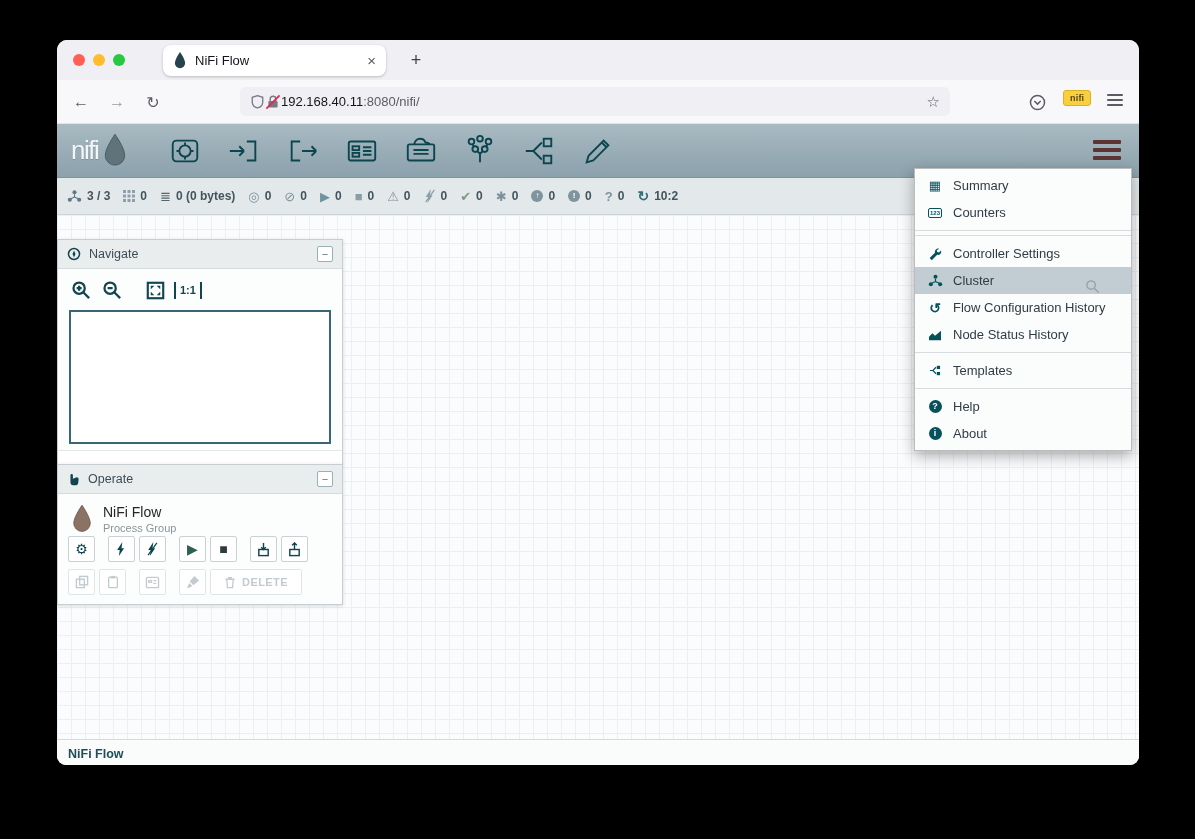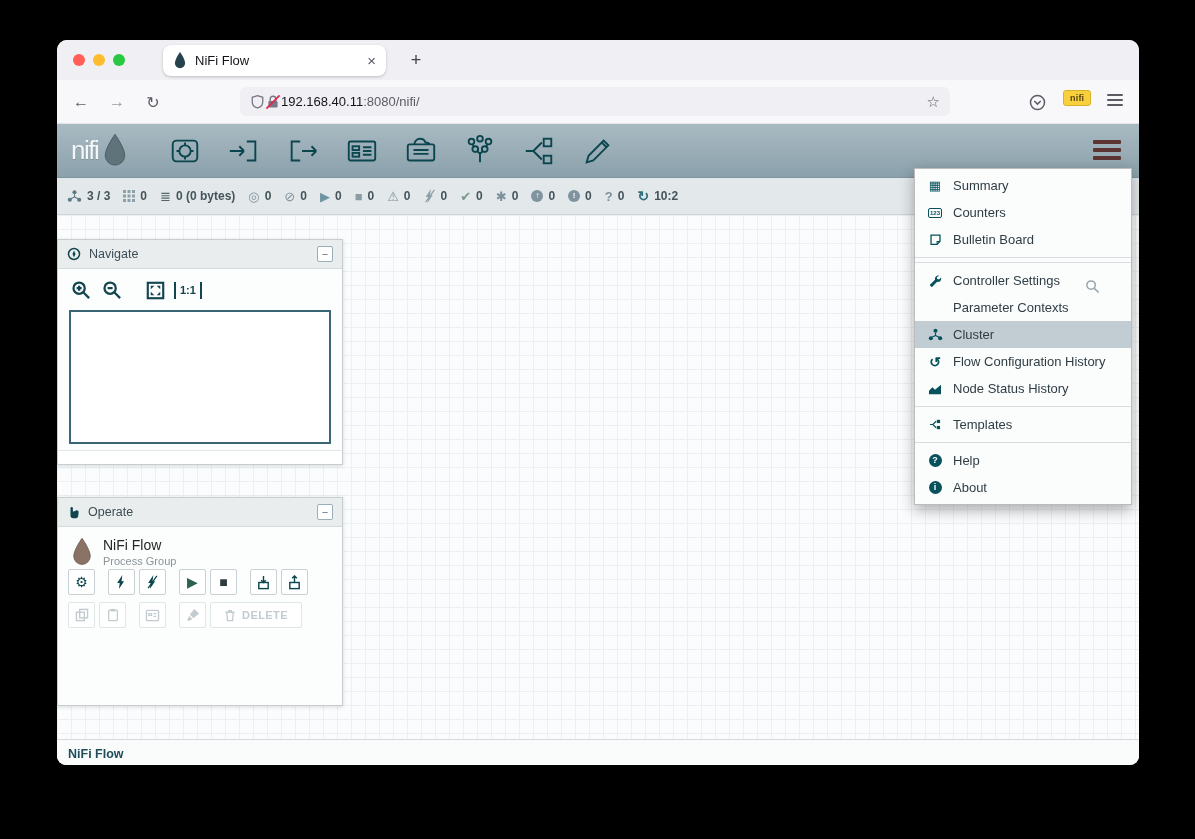--- a/index.html
+++ b/index.html
@@ -342,21 +342,21 @@
                   <rect x="1.5" y="1.5" width="13" height="13" fill="none" stroke="#12454e" stroke-width="1.8"></rect>
                   <path d="M4 4h3L4 7zM12 4v3L9 4zM4 12V9l3 3zM12 12H9l3-3z" fill="#12454e"></path>
                 </svg>
               </span>
             <span class="one-one">1:1</span>
           </div>
           <div class="minimap"></div>
           <div class="mini-strip"></div>
         </div>
 
-        <div class="palette" style="top:282px;height:209px">
+        <div class="palette" style="top:249px;height:141px">
           <div class="palette-header">
             <svg width="13" height="14" viewBox="0 0 15 16">
                 <path d="M4 10V3.8A1.4 1.4 0 0 1 6.8 3.6v4l4.4-1.6c1.2 0 2.3.9 2.2 2.2l-.5 4.3c-.2 1.7-1.5 2.8-3.3 2.8H7.2c-2.1 0-3.2-1.6-3.2-3.3z" fill="#12454e"></path>
               </svg>
             <span>Operate</span>
             <span class="collapse">−</span>
           </div>
           <div class="op-flow">
             <svg width="22" height="28" viewBox="0 0 16 20">
                 <path d="M8 0C8 0 2 8.5 2 13a6 6 0 0 0 12 0C14 8.5 8 0 8 0Z" fill="#8a7365" stroke="#6d584c" stroke-width=".6"></path>
@@ -440,42 +440,29 @@
         <div class="mi">
           <span class="mi-icon">▦</span>
           <span>Summary</span>
         </div>
         <div class="mi">
           <span class="mi-icon">
               <span class="num-icon">123</span>
             </span>
           <span>Counters</span>
         </div>
-        <div class="mi">
-          <span class="mi-icon">
-            <svg width="13" height="13" viewBox="0 0 16 16">
-                <path d="M2.5 2.5h11v8l-3.5 3.5h-7.5z" fill="none" stroke="#07515c" stroke-width="1.6"></path>
-                <path d="M10 14v-3.5h3.5" fill="none" stroke="#07515c" stroke-width="1.3"></path>
-              </svg>
-            </span>
-          <span>Bulletin Board</span>
-        </div>
         <div class="mdiv"></div>
         <div class="mdiv"></div>
         <div class="mi">
           <span class="mi-icon">
             <svg width="14" height="14" viewBox="0 0 17 17">
                 <path d="M13.6 2.2a3.9 3.9 0 0 0-5.1 4.7L2 13.4 4.6 16l6.5-6.5a3.9 3.9 0 0 0 4.7-5.1l-2.4 2.4-2.2-.6-.6-2.2z" fill="#07515c"></path>
               </svg>
             </span>
           <span>Controller Settings</span>
-        </div>
-        <div class="mi">
-          <span class="mi-icon"></span>
-          <span>Parameter Contexts</span>
         </div>
         <div class="mi selected">
           <span class="mi-icon">
             <svg width="15" height="13" viewBox="0 0 16 14">
                 <circle cx="8" cy="3" r="2.2" fill="#07515c"></circle>
                 <circle cx="3" cy="11" r="2.2" fill="#07515c"></circle>
                 <circle cx="13" cy="11" r="2.2" fill="#07515c"></circle>
                 <path d="M8 5v3M8 8 4 10M8 8l4 2" stroke="#07515c" stroke-width="1.2" fill="none"></path>
               </svg>
             </span>

